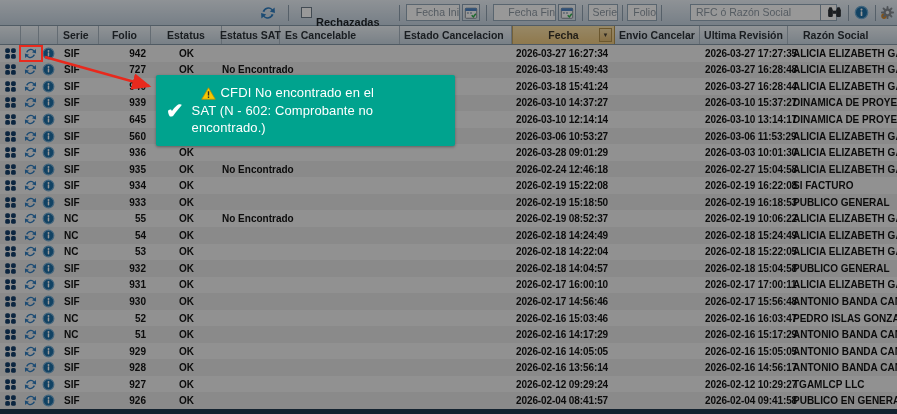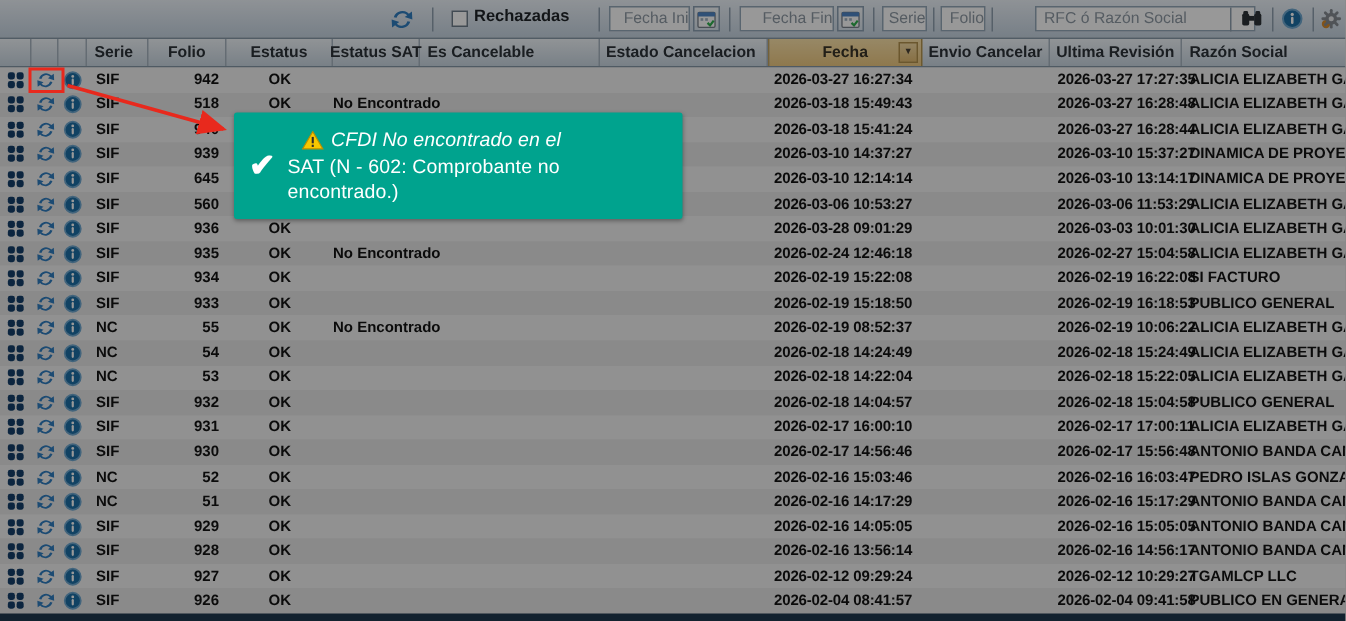--- a/index.html
+++ b/index.html
@@ -13,40 +13,40 @@
   .tb-icon{position:absolute;top:5px;width:16px;height:16px;cursor:pointer;}
   .tb-input{position:absolute;top:4px;height:17px;line-height:15px;background:#fdfdfd;
             border:1px solid #95a8ba;box-sizing:border-box;font-size:10.5px;color:#8e99a4;
             text-align:right;white-space:nowrap;overflow:hidden;}
   .tb-input.rfc{text-align:left;padding-left:5px;}
   .cal-btn{position:absolute;top:4px;width:18px;height:17px;box-sizing:border-box;
            background:linear-gradient(#f7fafc,#d8e3ed);border:1px solid #8da0b2;
            display:flex;align-items:center;justify-content:center;cursor:pointer;}
   .checkbox{position:absolute;top:7px;width:11px;height:11px;background:#fff;
             border:1px solid #6f7d8b;box-sizing:border-box;cursor:pointer;}
-  .cb-label{position:absolute;top:5px;font-size:11px;font-weight:bold;color:#1f2428;text-align:center;}
+  .cb-label{position:absolute;top:16px;font-size:11px;font-weight:bold;color:#1f2428;text-align:center;}
 
   
   .grid-header{display:flex;height:19px;background:linear-gradient(#f1f6fa,#c9d6e1);
                border-bottom:1px solid #8496a6;box-sizing:border-box;
                font-size:10.5px;font-weight:bold;color:#2c3238;}
   .hcell{display:flex;align-items:center;justify-content:center;box-sizing:border-box;
          border-right:1px solid #a7b4c0;white-space:nowrap;cursor:pointer;}
   .h-ic1{width:21px;}.h-ic2{width:18px;}.h-ic3{width:19px;}
   .h-serie{width:41px;justify-content:flex-start;padding-left:5px;}
   .h-folio{width:52px;}
   .h-estatus{width:71px;}
   .h-sat{width:58px;}
   .h-esc{width:120px;justify-content:flex-start;padding-left:5px;}
   .h-edc{width:112px;justify-content:flex-start;padding-left:4px;}
   .h-fecha{width:103px;position:relative;background:linear-gradient(#fce3aa,#eec981);
            border-left:1px solid #c0a261;border-right:1px solid #b5954f;color:#3a3428;}
   .h-envio{width:85px;}
   .h-rev{width:88px;}
-  .h-razon{flex:1;justify-content:flex-start;padding-left:5px;border-right:none;}
+  .h-razon{flex:1;justify-content:flex-start;padding-left:5px;border-right:none;margin-left:10px;}
   .fecha-drop{position:absolute;right:2px;top:2px;width:13px;height:14px;box-sizing:border-box;
               background:linear-gradient(#f5dba4,#e2bb72);border:1px solid #b3924e;
               display:flex;align-items:center;justify-content:center;
               font-size:6px;color:#4a4236;cursor:pointer;}
 
   
   .grid-body{display:flex;flex-direction:column;height:364px;}
   .grid-row{flex:1;display:flex;align-items:center;cursor:default;}
   .grid-row.even{background:#f2f2f2;}
   .grid-row.odd{background:#e6e6e6;}
@@ -68,21 +68,21 @@
 
   .bottom-bar{position:absolute;left:0;right:0;bottom:0;height:5px;background:#20394f;}
 
   
   .dim{position:absolute;inset:0;background:rgba(0,0,0,0.40);z-index:40;}
   .tooltip{position:absolute;left:156px;top:75px;width:299px;height:71px;z-index:55;
            background:#00a38e;border-radius:2px;display:flex;align-items:center;
            padding:0 8px 0 8px;box-sizing:border-box;box-shadow:0 1px 3px rgba(0,0,0,.35);}
   .tip-check{font-size:21px;line-height:21px;color:#ffffff;font-weight:bold;margin:0 8px 0 2px;}
   .tip-lines{color:#ffffff;font-size:13px;line-height:17.5px;letter-spacing:.1px;}
-  .tip-line1{padding-left:9px;display:flex;align-items:center;gap:5px;font-style:italic;}
+  .tip-line1{padding-left:9px;display:flex;align-items:center;gap:5px;}
   .red-box{position:absolute;left:19px;top:45px;width:24px;height:17px;box-sizing:border-box;
            border:2px solid #e8291d;z-index:60;}
   svg.arrow{position:absolute;left:0;top:0;width:897px;height:414px;z-index:70;pointer-events:none;}
 </style>
 </head>
 <body>
 
 <svg width="0" height="0" style="position:absolute">
   <defs>
     <symbol id="sym-sync" viewBox="0 0 16 16">
@@ -239,21 +239,21 @@
           <svg class="ic" style="color:#2f7dc0">
             <use href="#sym-sync"></use>
           </svg>
         </div>
         <div class="cell c-ic3">
           <svg class="ic">
             <use href="#sym-info"></use>
           </svg>
         </div>
         <div class="cell c-serie">SIF</div>
-        <div class="cell c-folio">518</div>
+        <div class="cell c-folio">727</div>
         <div class="cell c-estatus">OK</div>
         <div class="cell c-sat">No Encontrado</div>
         <div class="cell c-esc"></div>
         <div class="cell c-edc"></div>
         <div class="cell c-fecha">2026-03-18 15:49:43</div>
         <div class="cell c-envio"></div>
         <div class="cell c-rev">2026-03-27 16:28:48</div>
         <div class="cell c-razon">ALICIA ELIZABETH GARRI</div>
       </div>
       <div class="grid-row even">

